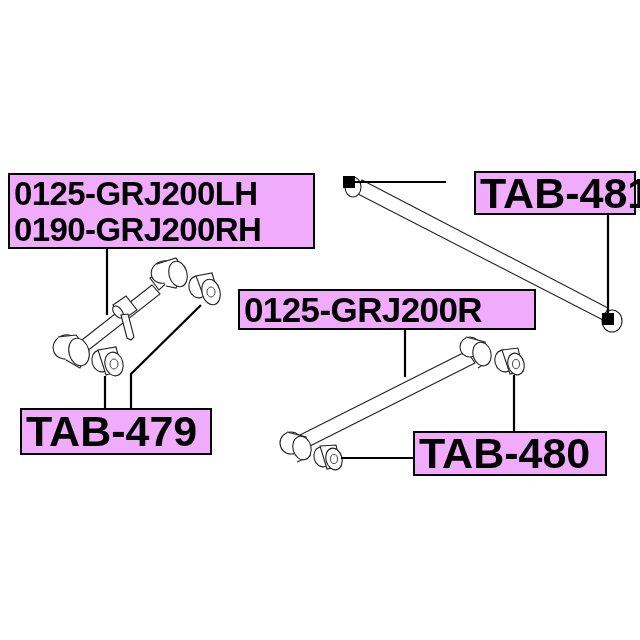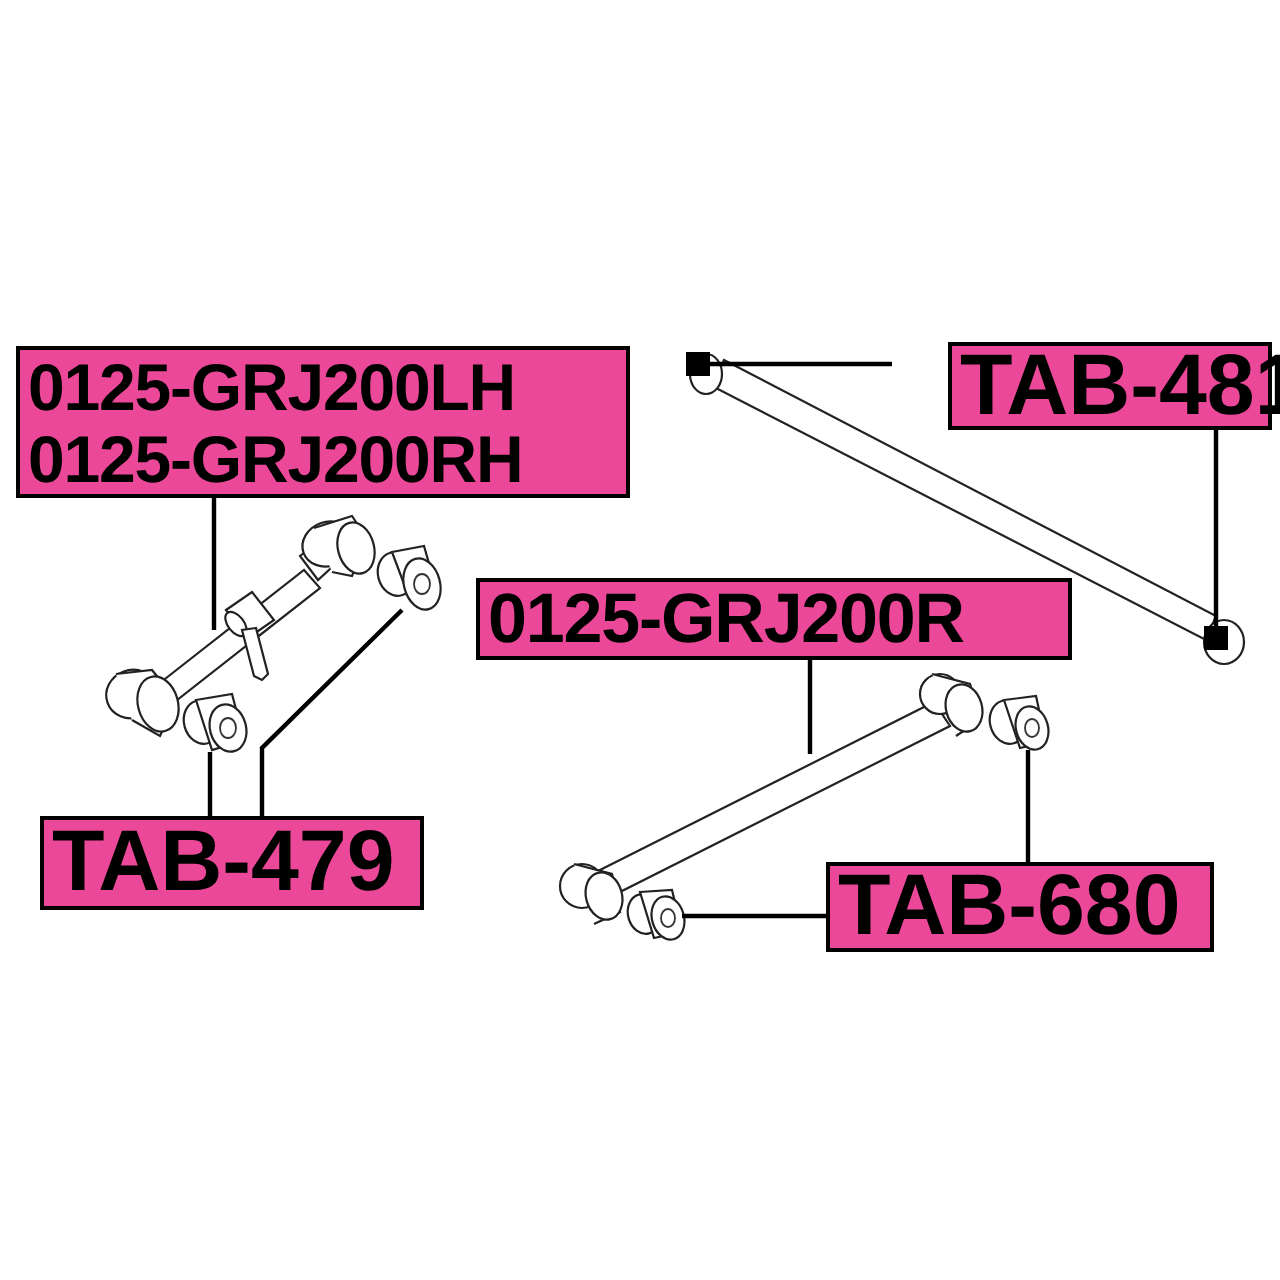--- a/index.html
+++ b/index.html
@@ -5,21 +5,21 @@
     html, body { margin: 0; padding: 0; background: #ffffff; }
     body { width: 640px; height: 640px; position: relative; overflow: hidden; }
     #canvas { position: absolute; left: 0; top: 0; width: 640px; height: 640px; }
     .part { fill: #ffffff; stroke: #222222; stroke-width: 1.1; }
     .part-thin { fill: none; stroke: #333333; stroke-width: 0.9; }
     .leader { fill: none; stroke: #000000; stroke-width: 2.2; }
     .label-box {
       position: absolute;
       box-sizing: border-box;
       border: 2px solid #000000;
-      background: #ec4899;
+      background: #f0abfc;
       font-family: "Liberation Sans", sans-serif;
       font-weight: bold;
       color: #000000;
       display: flex;
       flex-direction: column;
       justify-content: center;
       align-items: flex-start;
       padding-left: 4px;
       line-height: 1;
       white-space: nowrap;
@@ -115,30 +115,30 @@
 
     <polyline class="leader" points="405,330 405,377"></polyline>
 
     <polyline class="leader" points="514,431 514,375"></polyline>
     <polyline class="leader" points="413,458 341,458"></polyline>
   </g>
 </svg>
 
 <div class="label-box" id="box-lhrh">
   <span>0125-GRJ200LH</span>
-  <span>0125-GRJ200RH</span>
+  <span>0190-GRJ200RH</span>
 </div>
 
 <div class="label-box" id="box-481">
   <span>TAB-481</span>
 </div>
 
 <div class="label-box" id="box-479">
   <span>TAB-479</span>
 </div>
 
 <div class="label-box" id="box-r">
   <span>0125-GRJ200R</span>
 </div>
 
 <div class="label-box" id="box-480">
-  <span>TAB-680</span>
+  <span>TAB-480</span>
 </div>
 
 </body></html>

